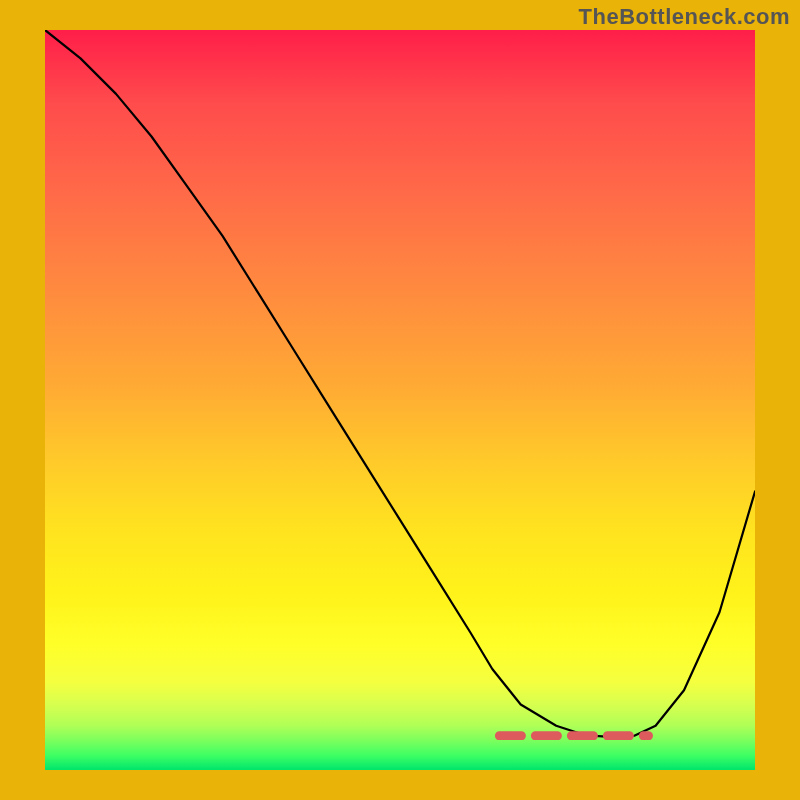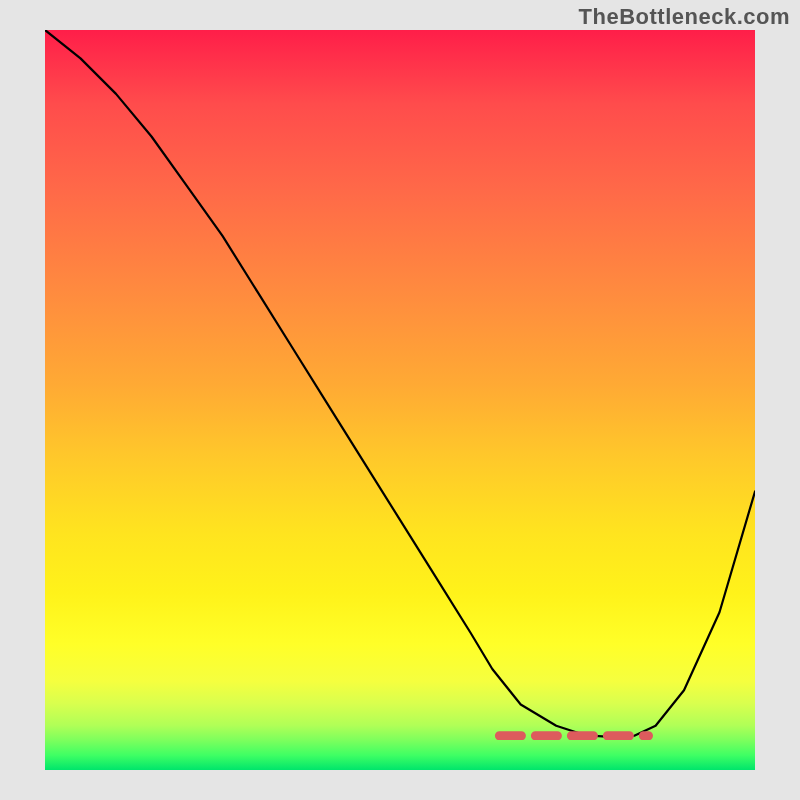--- a/index.html
+++ b/index.html
@@ -8,21 +8,21 @@
     width: 800px;
     height: 800px;
     background: #000;
     font-family: Arial, Helvetica, sans-serif;
     overflow: hidden;
   }
   .frame {
     position: relative;
     width: 800px;
     height: 800px;
-    background: #e5e5e5;
+    background: #eab308;
   }
   .watermark {
     position: absolute;
     top: 4px;
     right: 10px;
     color: #555;
     font-size: 22px;
     font-weight: bold;
     letter-spacing: 0.5px;
     z-index: 5;

